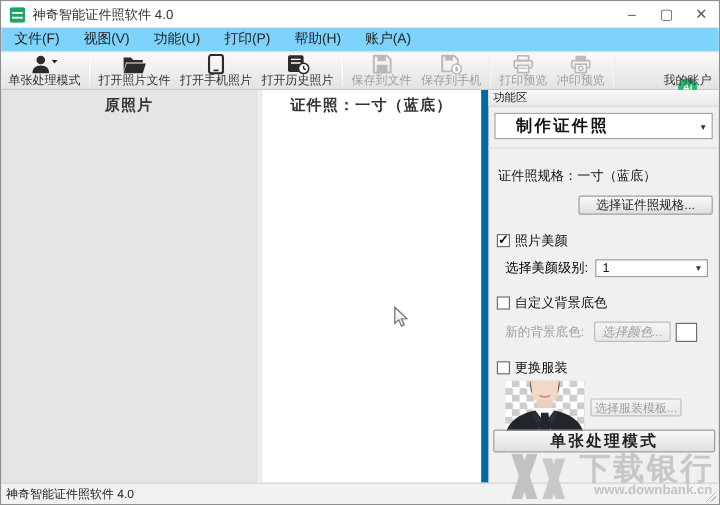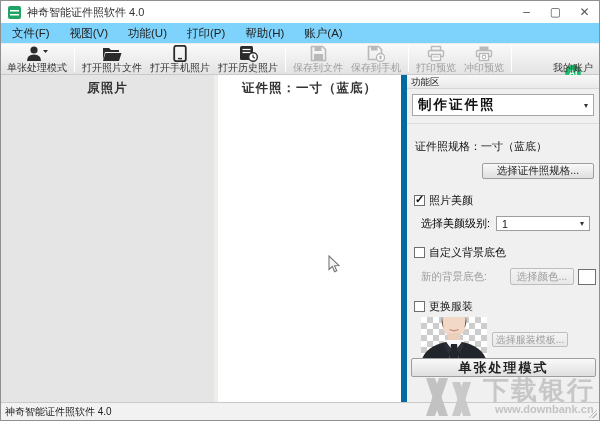--- a/index.html
+++ b/index.html
@@ -40,40 +40,40 @@
   .panel-divider { width:4px; background:#f0eeeb; }
   .panel-right { flex:1; background:#ffffff; }
   .panel-title { padding-top:5px; text-align:center; font-size:12.5px; font-weight:bold; color:#333;
     font-family:"Liberation Serif", serif; letter-spacing:1px; }
 
   
   .sidebar { width:198px; background:#f0f0f0; border-left:6px solid #0369a1; position:relative; font-size:11px; }
   .func-header { height:14px; line-height:14px; font-size:9.5px; color:#222; padding-left:4px;
     background:linear-gradient(#f8f8f8,#e9e9e9); border-bottom:1px solid #d6d6d6; }
   .mode-combo { margin:5px 5px 0; height:22px; background:#fff; border:1px solid #a6a6a6;
-    display:flex; align-items:center; padding-left:5px; }
+    display:flex; align-items:center; padding-left:17px; }
   .mode-combo .mode-text { font-weight:bold; font-size:13.5px; letter-spacing:2px; color:#111;
     font-family:"Liberation Serif", serif; }
   .chev { margin-left:auto; margin-right:5px; font-size:8px; color:#333; }
   .chev::after { content:"▾"; }
   .side-sep { margin-top:7px; border-top:1px solid #dcdcdc; }
   .spec-label { margin:15px 0 0 8px; font-size:11px; color:#111; }
   .win-btn { background:linear-gradient(#f9f9f9,#dfdfdf); border:1px solid #9d9d9d; border-radius:2px;
     color:#222; display:flex; align-items:center; justify-content:center; font-size:10.5px; }
   .win-btn.disabled { color:#9e9e9e; border-color:#bdbdbd; background:linear-gradient(#f4f4f4,#e8e8e8); }
   .spec-btn { margin:9px 5px 0 auto; width:112px; height:16px; }
   .check-row { margin:14px 0 0 7px; display:flex; align-items:center; gap:4px; font-size:11px; color:#111; }
   .checkbox { width:11px; height:11px; background:#fff; border:1px solid #6f6f6f; position:relative; flex:none; }
   .checkbox.checked::after { content:"✓"; position:absolute; top:-3px; left:0; font-size:11px; font-weight:bold; color:#111; }
   .beauty-row { margin:8px 0 0 14px; display:flex; align-items:center; }
   .combo-sm { margin-left:6px; width:94px; height:15px; background:#fff; border:1px solid #9d9d9d;
     display:flex; align-items:center; padding-left:5px; font-size:10.5px; color:#111; }
   .bg-row { margin:8px 0 0 14px; display:flex; align-items:center; }
   .bg-label { color:#9e9e9e; font-size:10.5px; }
-  .color-btn { width:64px; height:17px; margin-left:23px; }
+  .color-btn { width:64px; height:17px; margin-left:8px;font-style:italic; }
   .swatch { width:18px; height:16px; background:#fff; border:1px solid #6f6f6f; margin-left:4px; }
   .clothes-row { margin:3px 0 0 14px; display:flex; align-items:flex-start; }
   .thumb { width:66px; height:57px; flex:none;
     background:repeating-conic-gradient(#cdcdcd 0% 25%, #ffffff 0% 50%); background-size:12px 12px; }
   .clothes-btn { width:76px; height:15px; margin-left:5px; margin-top:15px; font-size:10px; }
   .make-btn { position:absolute; left:4px; right:3px; bottom:25px; height:19px; font-weight:bold;
     font-size:13px; letter-spacing:2px; font-family:"Liberation Serif", serif; }
 
   
   .statusbar { height:18px; background:#f2f2f2; border-top:1px solid #cacaca; display:flex; align-items:center; }

